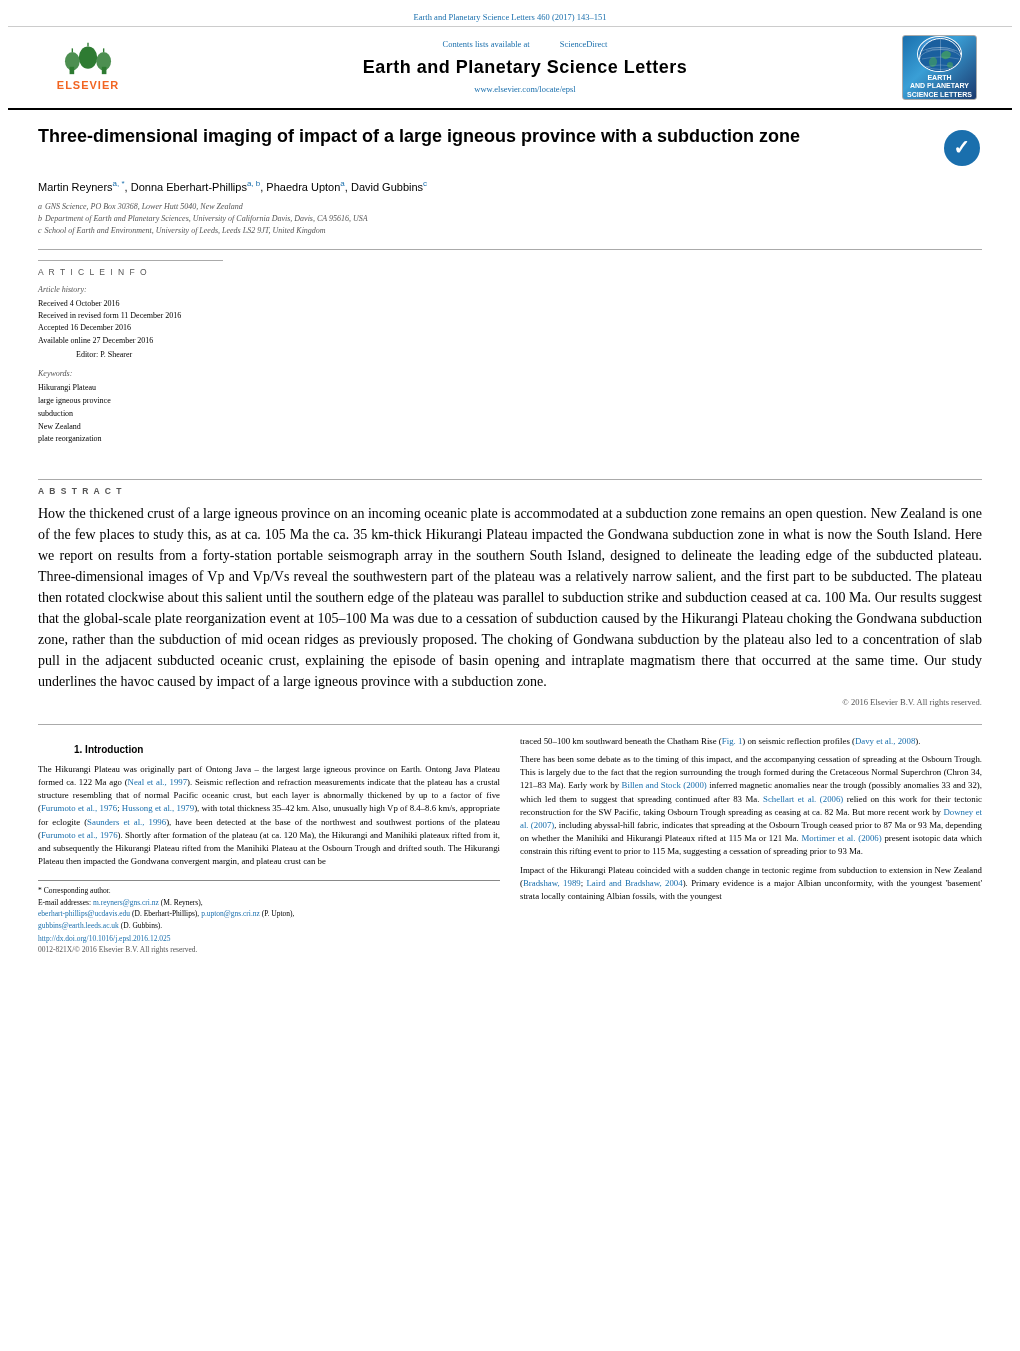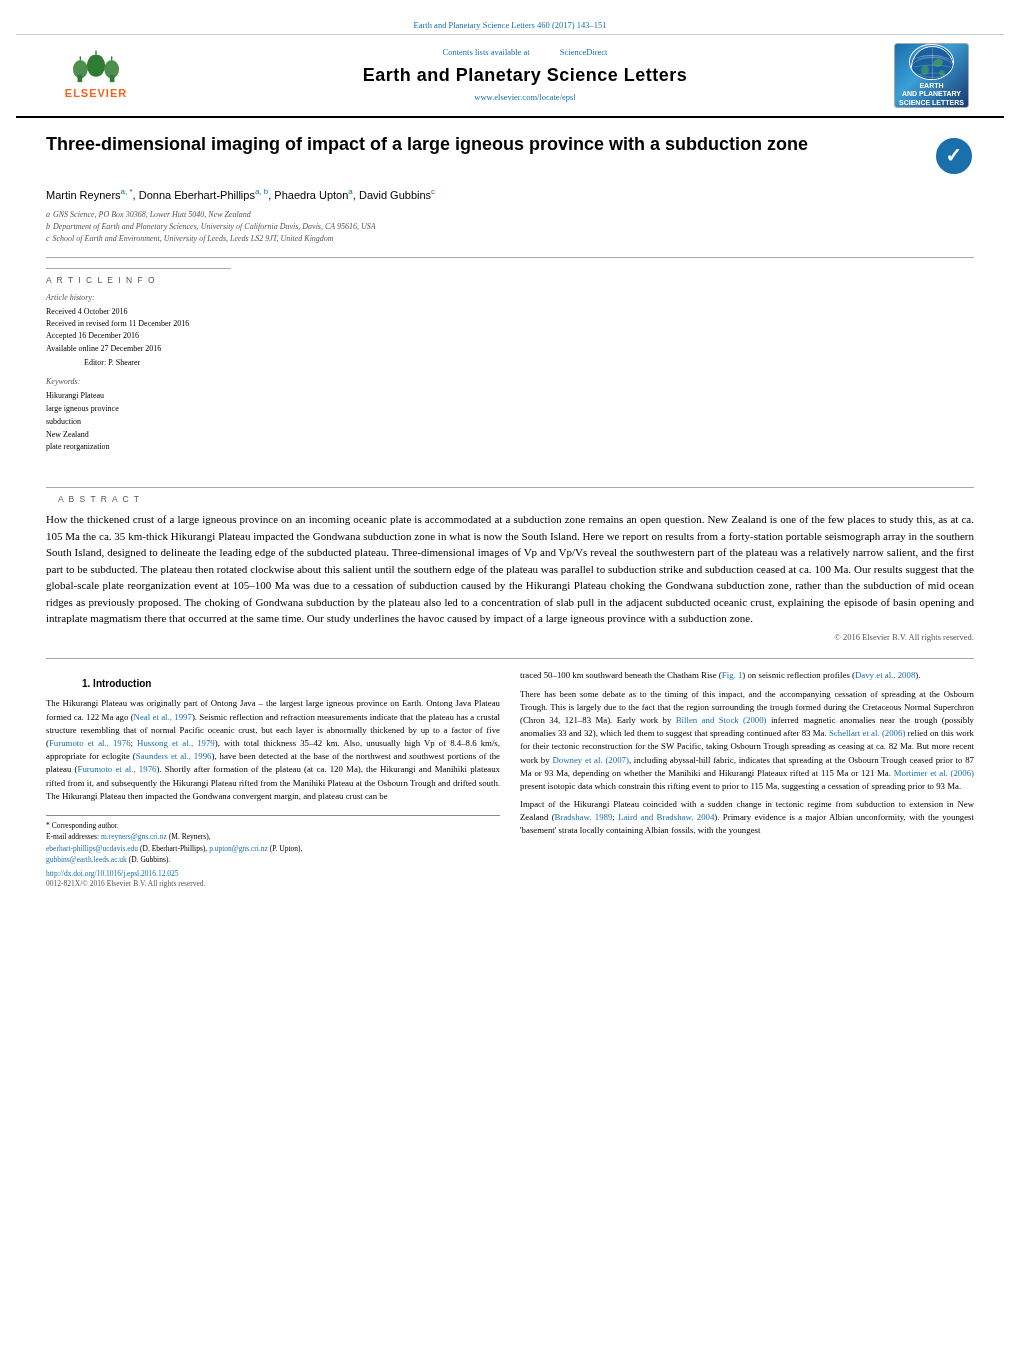--- a/index.html
+++ b/index.html
@@ -8,21 +8,21 @@
       min-height: 1351px;
       background: #fff;
       font-family: 'Times New Roman', Times, serif;
       font-size: 9.5px;
       color: #000;
       line-height: 1.4;
     }
 
     .page-wrapper {
       width: 1020px;
-      padding: 16px;
+      padding: 8px;
       background: #fff;
     }
 
     
     .journal-bar {
       text-align: center;
       padding: 4px 0 2px 0;
       font-size: 8.5px;
       color: #1a6fad;
       border-bottom: 1px solid #ccc;
@@ -269,28 +269,28 @@
     }
 
     
     .abstract-col {
       flex: 1;
       border-top: 1px solid #aaa;
     }
     .abstract-title {
       font-size: 8.5px;
       font-family: Arial, sans-serif;
-      font-weight: normal;
+      font-weight: bold;
       letter-spacing: 1.5px;
       color: #555;
       text-transform: uppercase;
-      margin: 6px 0 5px 12px;
+      margin: 6px 0 5px 0;
     }
     .abstract-text {
-      font-size: 11px;
+      font-size: 14px;
       line-height: 1.5;
       color: #000;
       text-align: justify;
     }
     .copyright-line {
       font-size: 8.5px;
       color: #555;
       text-align: right;
       margin-top: 5px;
     }

